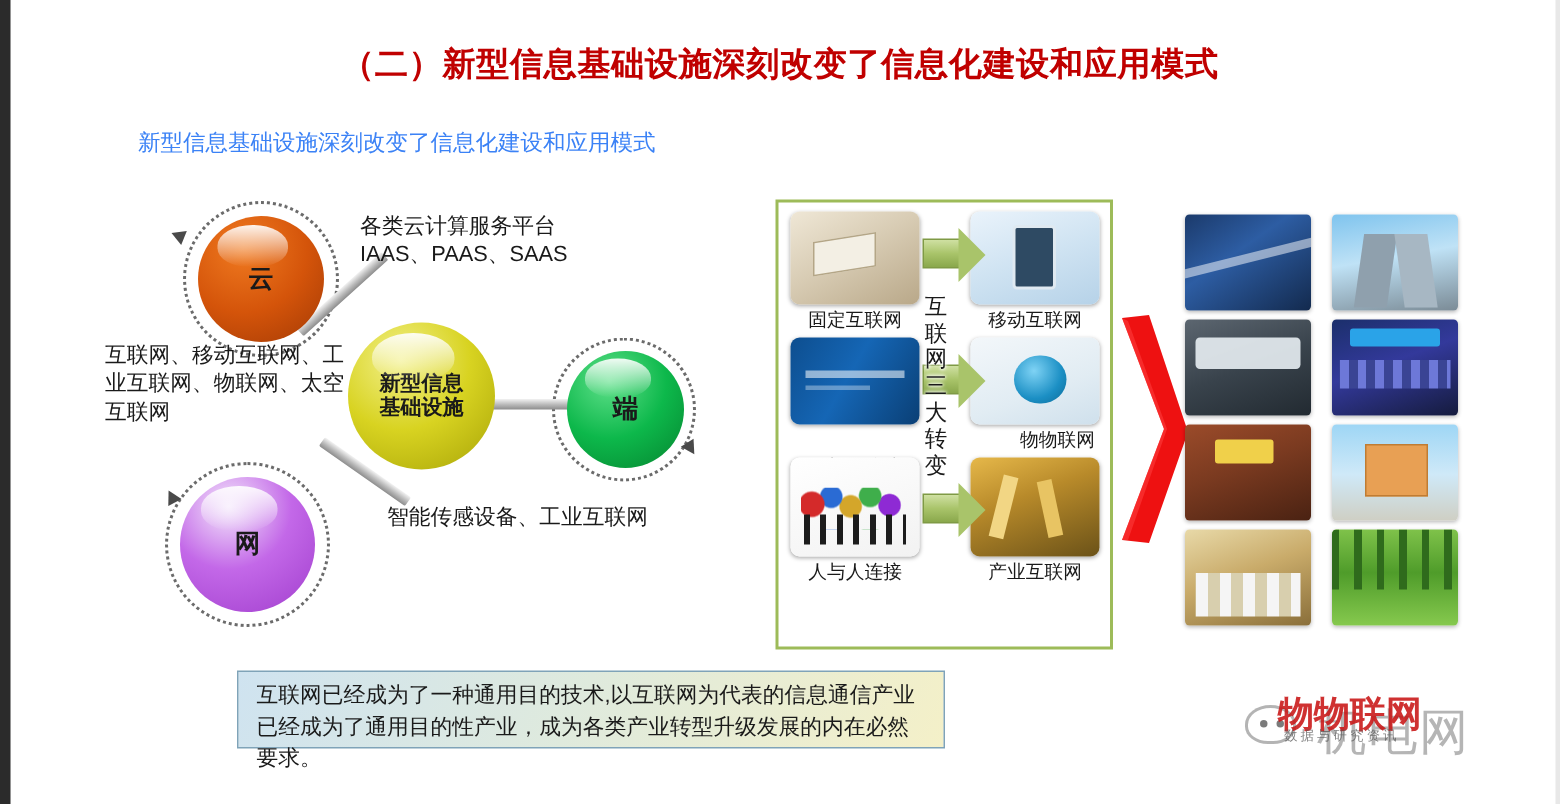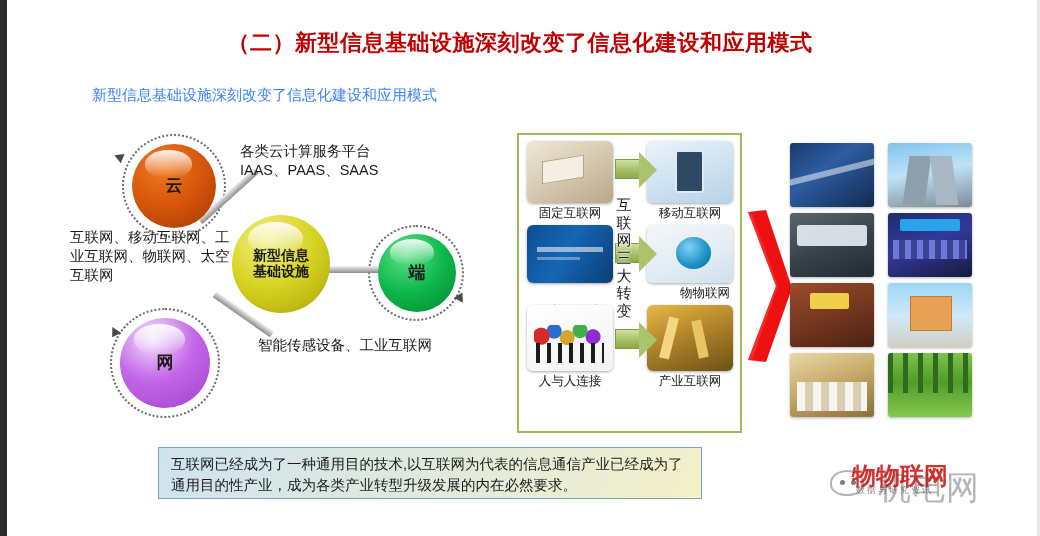--- a/index.html
+++ b/index.html
@@ -271,21 +271,21 @@
   .ph-building  { background: linear-gradient(180deg,#9ed6f5 0%,#cfe9f8 52%,#cfcfc4 100%); }
   .ph-building::before{content:"";position:absolute;left:26%;top:20%;width:48%;height:52%;background:#e8a054;border:1px solid #c07c33;}
   .ph-store     { background: linear-gradient(160deg,#e8d9a8 0%,#c9ab6a 45%,#8a6f3a 100%); }
   .ph-store::before{content:"";position:absolute;left:8%;top:46%;width:84%;height:44%;background:repeating-linear-gradient(90deg,#f5f5f5 0 8px,#d8cfae 8px 16px);}
   .ph-forest    { background: linear-gradient(180deg,#7fc24a 0%,#4f9c2a 45%,#86c94e 100%); }
   .ph-forest::before{content:"";position:absolute;left:0;top:0;width:100%;height:62%;background:repeating-linear-gradient(90deg,#2f6b1c 0 5px, transparent 5px 15px);}
 
   
   .bottom-box {
     position: absolute; left: 158px; top: 447px;
-    width: 544px; height: 52px;
+    width: 472px; height: 52px;
     border: 1px solid #7fa3b8;
     background: linear-gradient(115deg, #cfe3f0 0%, #dfeadd 48%, #f4f0c8 100%);
     padding: 6px 10px 6px 12px;
   }
   .bottom-box p {
     font-size: 14.5px;
     color: #1a1a1a;
     line-height: 1.46;
   }
 

